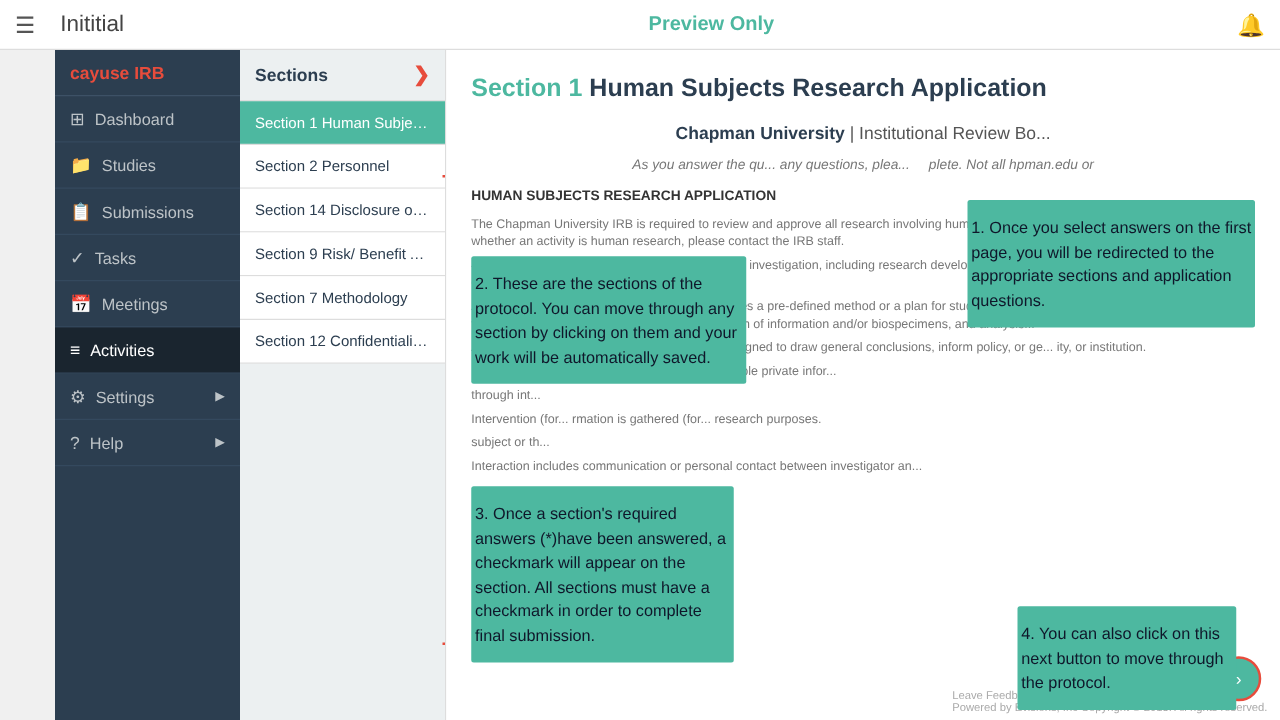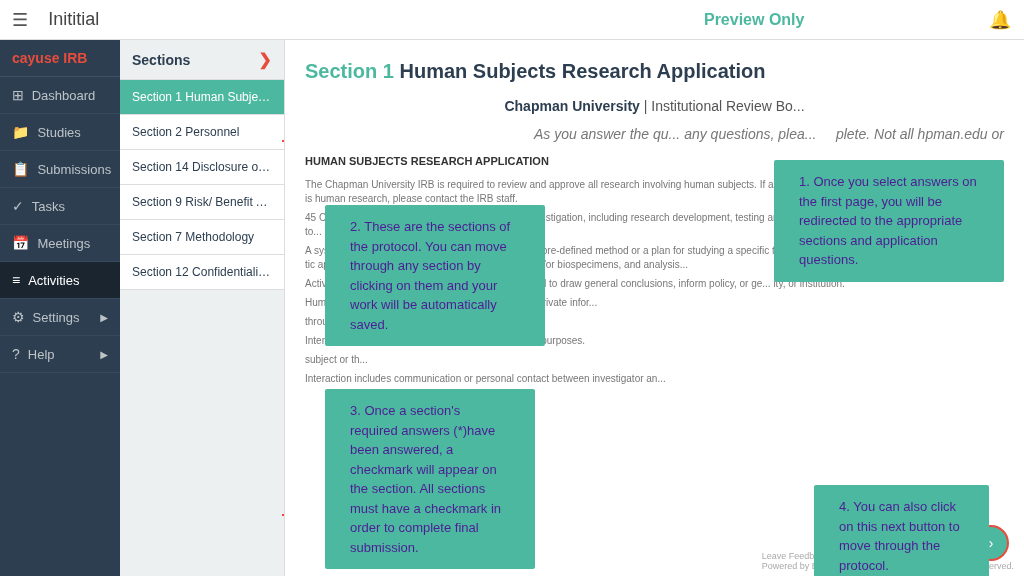--- a/index.html
+++ b/index.html
@@ -22,46 +22,46 @@
       margin-right: 20px;
     }
     .topbar-title {
       font-size: 18px;
       color: #444;
       font-weight: normal;
       flex: 1;
     }
     .topbar-preview {
       flex: 1;
-      text-align: center;
       color: #4db8a0;
       font-size: 16px;
       font-weight: bold;
     }
     .topbar-bell {
       font-size: 18px;
       color: #777;
     }
 
     
     .main-layout {
       display: flex;
       flex: 1;
       overflow: hidden;
     }
 
     
     .sidebar {
-      width: 120px;
+      width: 148px;
       background: #2c3e50;
       color: #ccc;
       display: flex;
       flex-direction: column;
       flex-shrink: 0;
       overflow-y: auto;
+      margin-left: 44px;
     }
     .sidebar-logo {
       padding: 10px 12px;
       font-size: 14px;
       color: #e74c3c;
       font-weight: bold;
       border-bottom: 1px solid #3d5166;
     }
     .sidebar-item {
       display: flex;
@@ -161,27 +161,26 @@
       font-size: 10px;
       color: #777;
       margin-bottom: 5px;
       line-height: 1.4;
     }
 
     
     .tooltip-box {
       position: absolute;
       background: #4db8a0;
-      color: #4c1d95;
-      padding: 12px 25px;
+      color: #0f172a;
+      padding: 12px 3px;
       font-size: 13px;
       line-height: 1.5;
       border-radius: 2px;
       z-index: 10;
-      margin-left: 20px;
     }
     .tooltip-1 {
       top: 120px;
       right: 20px;
       width: 230px;
     }
     .tooltip-2 {
       top: 165px;
       left: 20px;
       width: 220px;
@@ -304,21 +303,21 @@
 
     <div class="section-title">
       <span style="font-weight:bold;color:#4db8a0;">Section 1</span>
       <span class="section-subtitle"> Human Subjects Research Application</span>
     </div>
 
     <div class="university-header">
       <strong>Chapman University</strong> | Institutional Review Bo...
     </div>
 
-    <div class="content-text" style="font-style:italic; font-size:14px; color:#777; text-align:right;">
+    <div class="content-text" style="font-style:italic; font-size:11px; color:#777; text-align:center;">
       As you answer the qu... any questions, plea...&nbsp;&nbsp;&nbsp;&nbsp; plete. Not all hpman.edu or
     </div>
 
     <div class="content-text" style="font-weight:bold; font-size:11px; color:#333; margin-top:8px;">
       HUMAN SUBJECTS RESEARCH APPLICATION
     </div>
     <div class="content-subtext">The Chapman University IRB is required to review and approve all research involving human subjects. If an individual has questions about whether an activity is human research, please contact the IRB staff.</div>
     <div class="content-subtext">45 CFR 46.102(d): Research means a systematic investigation, including research development, testing and evaluation, designed to develop or contribute to...</div>
     <div class="content-subtext">A systematic investigation means a study that uses a pre-defined method or a plan for studying a specific topic, answering a specific question, testing a spe... tic approach includes the collection of information and/or biospecimens, and analysis...</div>
     <div class="content-subtext">Activities de... knowledge are those activities designed to draw general conclusions, inform policy, or ge... ity, or institution.</div>

